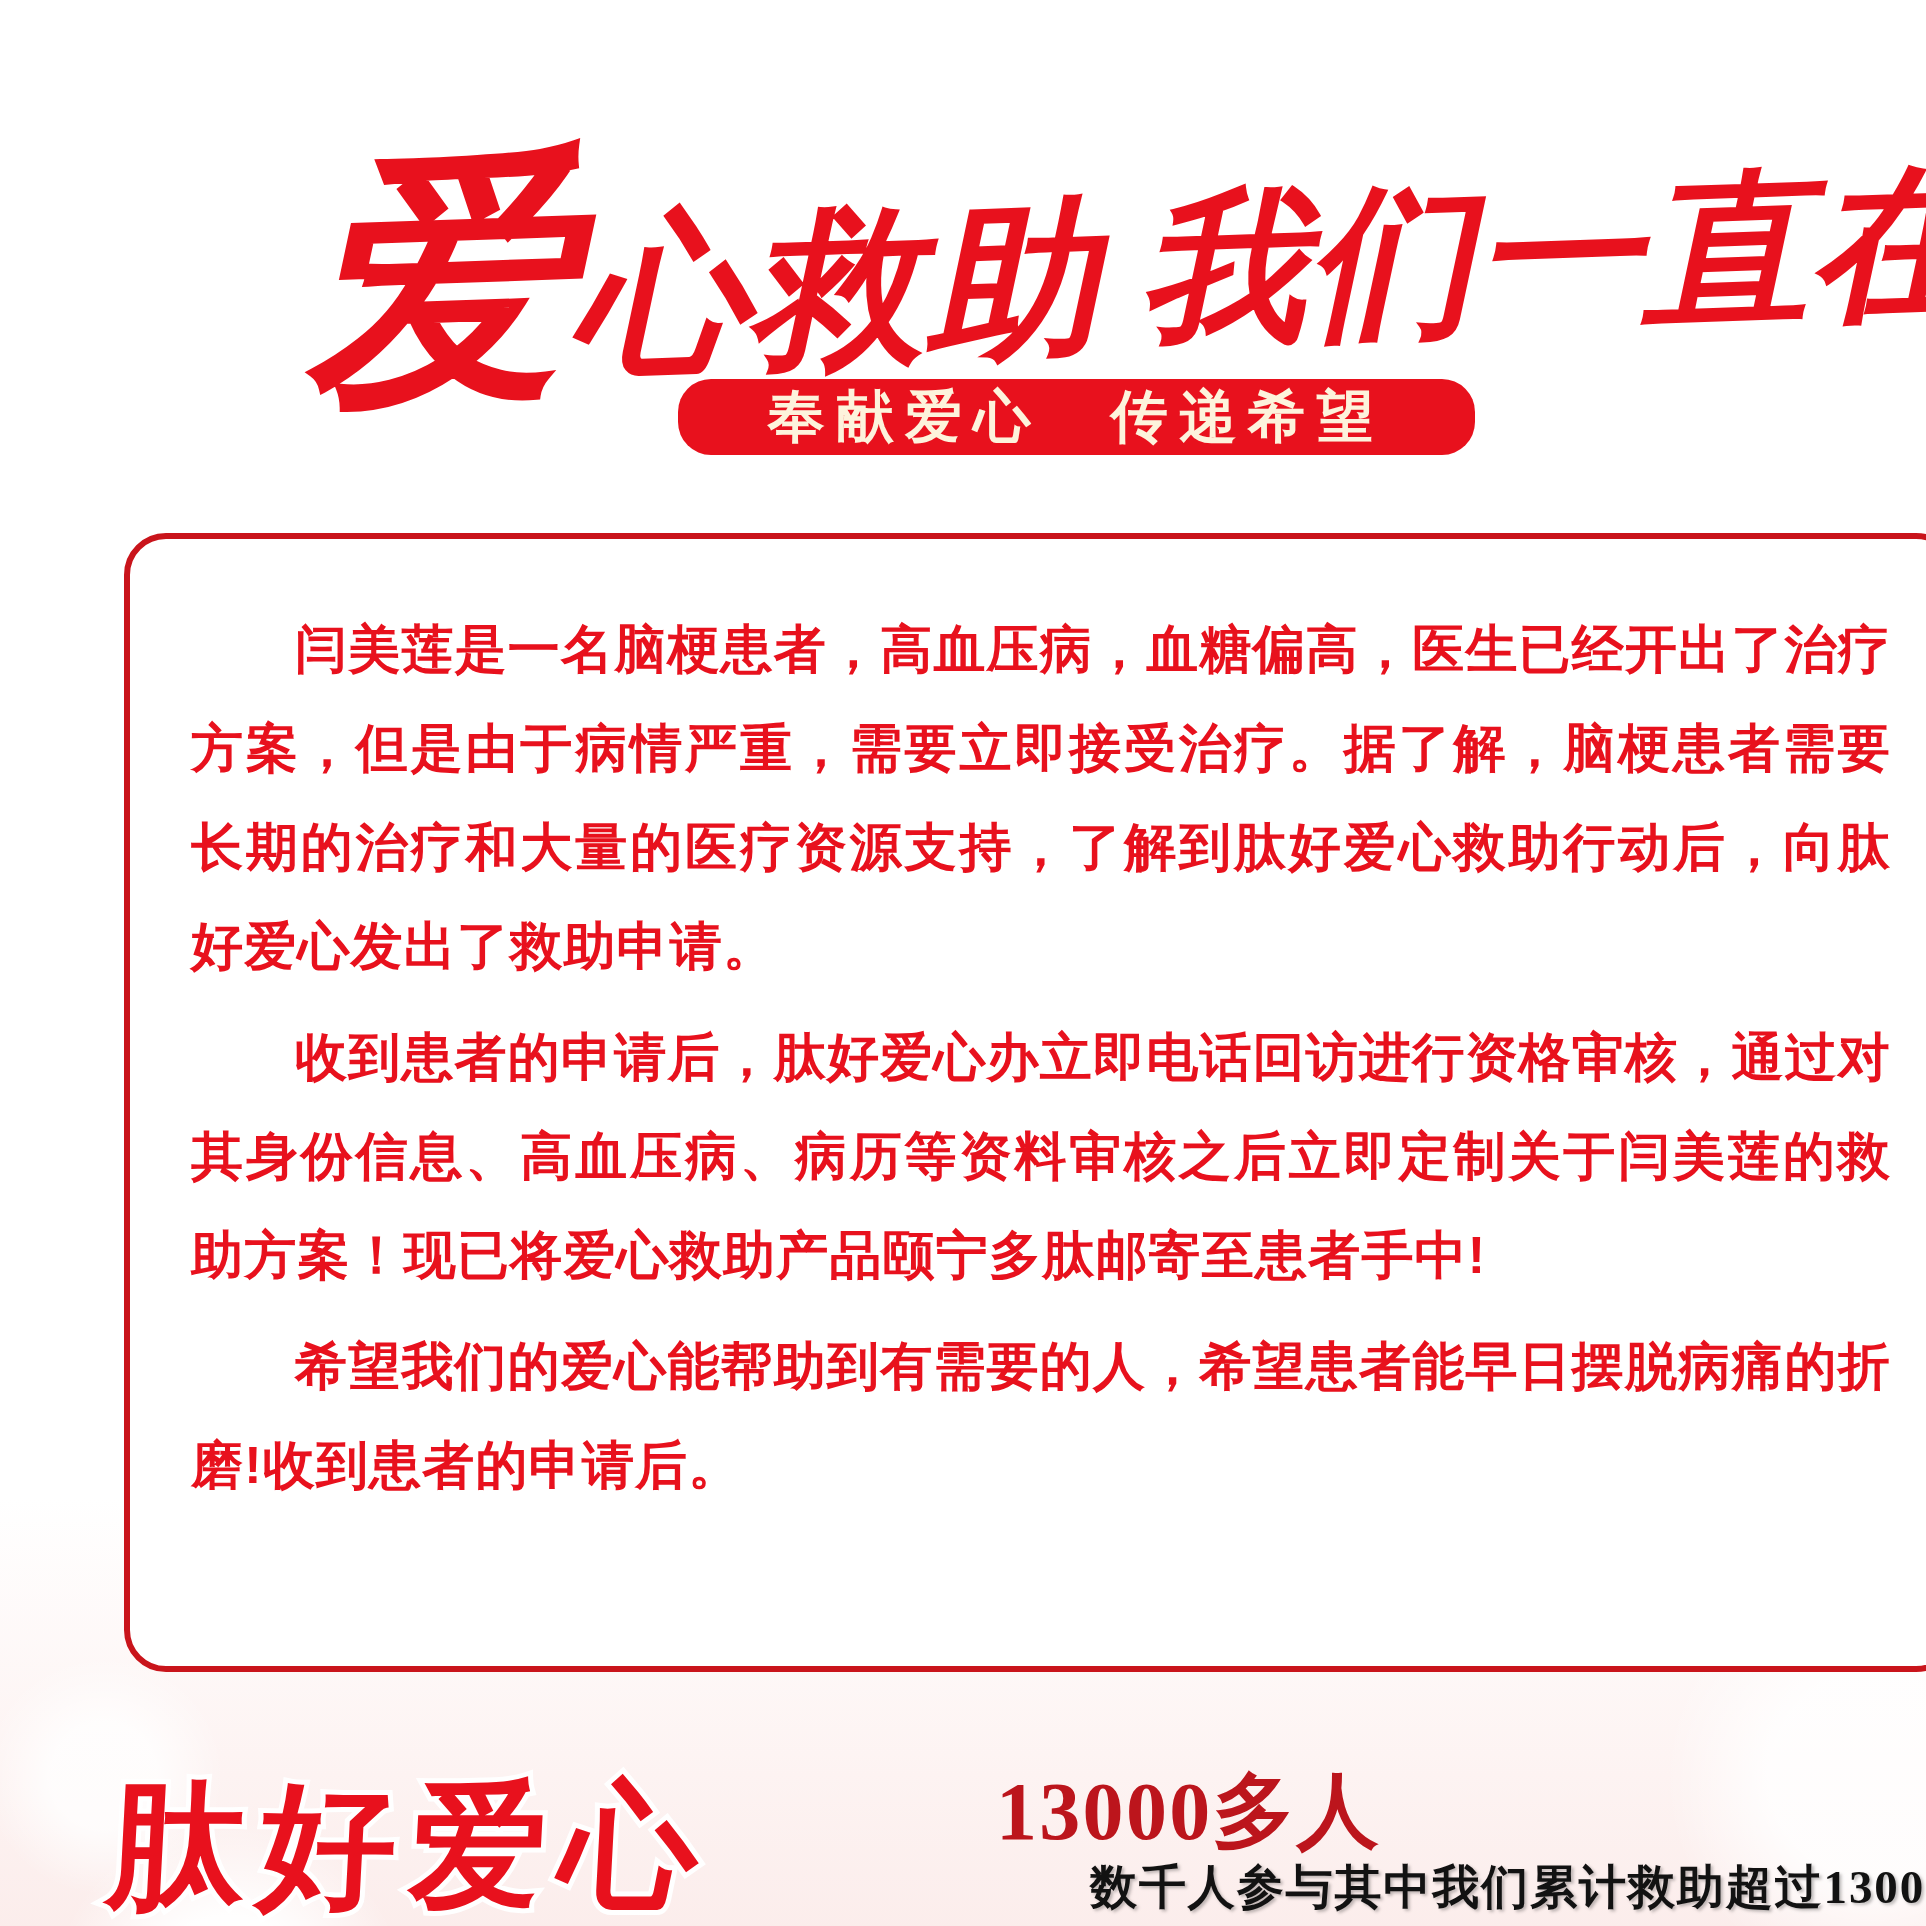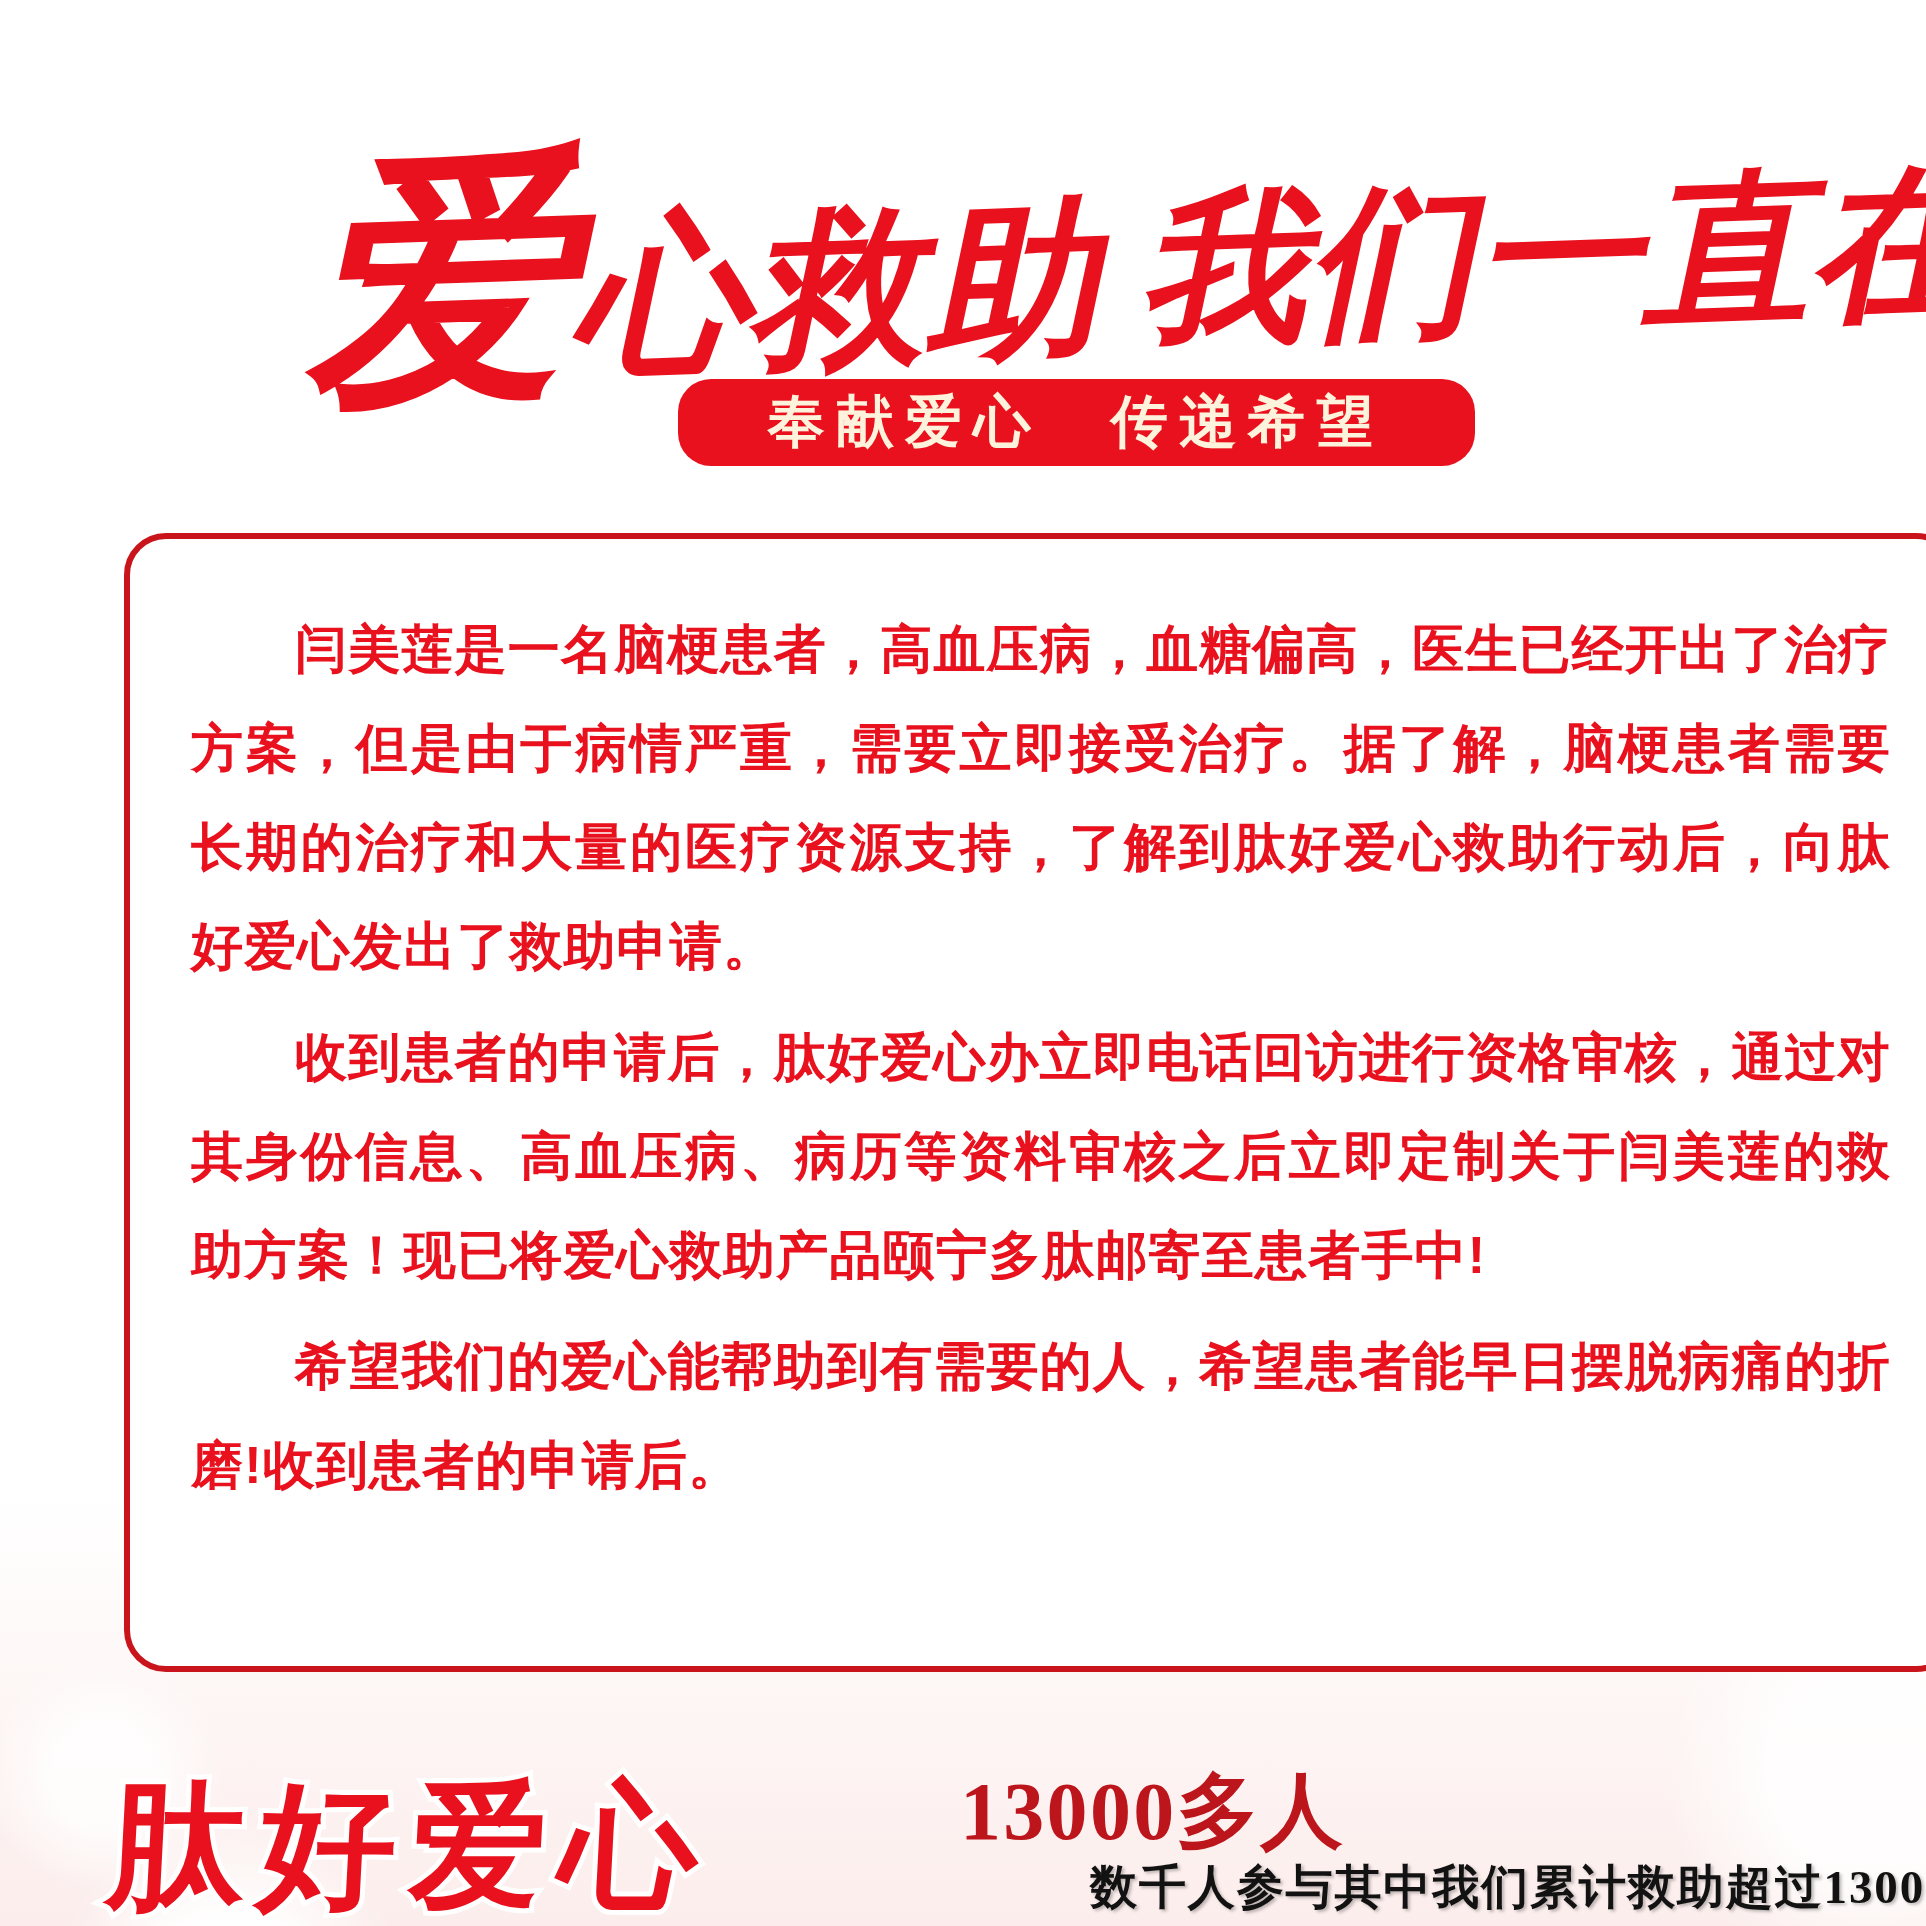--- a/index.html
+++ b/index.html
@@ -17,21 +17,21 @@
 
   
   .title{position:absolute;left:300px;top:46px;width:1510px;height:339px;
          display:flex;align-items:flex-end;transform:rotate(-2deg);
          color:#e8111d;font-family:"Liberation Serif",serif;font-weight:700;font-style:italic;white-space:nowrap;}
   .t-lead{font-size:270px;line-height:.92;}
   .t-rest{font-size:173px;line-height:1;padding-bottom:17.3px;letter-spacing:3.1px;}
   .t-tail{font-size:166px;line-height:1;padding-bottom:27px;margin-left:39px;letter-spacing:1.5px;}
 
   
-  .banner{position:absolute;left:678px;top:379px;width:797px;height:87px;
+  .banner{position:absolute;left:678px;top:379px;width:797px;height:76px;
           background:#e8111d;border-radius:33px;display:flex;align-items:center;justify-content:center;}
   .banner span{font-family:"Liberation Serif",serif;font-weight:700;font-size:57px;
                color:#fdf3dc;letter-spacing:11.6px;white-space:nowrap;}
 
   
   .story{position:absolute;left:124px;top:533px;width:1834px;height:1139px;box-sizing:border-box;
          border:6.2px solid #c9141b;border-radius:42px;background:#ffffff;
          padding:49px 49px 0 49px;}
   .story p{margin:12px;text-indent:2em;font-weight:700;font-size:52px;line-height:99px;
            color:#e8111d;letter-spacing:1.2px;text-align:justify;}
@@ -39,21 +39,21 @@
   
   .brand{position:absolute;left:108px;top:1755px;height:166px;white-space:nowrap;}
   .brand span{font-weight:900;font-size:137px;letter-spacing:14px;transform:skewX(-3deg);display:inline-block;}
   .logo-outline{position:absolute;left:0;top:0;color:#ffffff;-webkit-text-stroke:10px #ffffff;}
   .logo-fill{position:relative;color:#e8111d;}
 
   
   .stat-v{position:absolute;font-family:"Liberation Serif",serif;font-weight:700;white-space:nowrap;}
   .stat-d{position:absolute;font-family:"Liberation Serif",serif;font-weight:700;color:#121212;white-space:nowrap;
           text-shadow:2.3px 2.3px 3.1px rgba(0,0,0,.25);}
-  .sp-v{left:960px;top:1757px;font-size:82px;color:#bc151c;letter-spacing:2.3px;}
+  .sp-v{left:996px;top:1757px;font-size:82px;color:#bc151c;letter-spacing:2.3px;}
   .sp-d{left:1090px;top:1856px;font-size:47px;letter-spacing:1.9px;}
   .sf-v{left:994px;top:1922px;font-size:83px;color:#d5121a;letter-spacing:3.1px;}
 </style>
 </head>
 <body>
 
 <div class="page">
   <div class="bg"></div>
 
   <header class="title">

